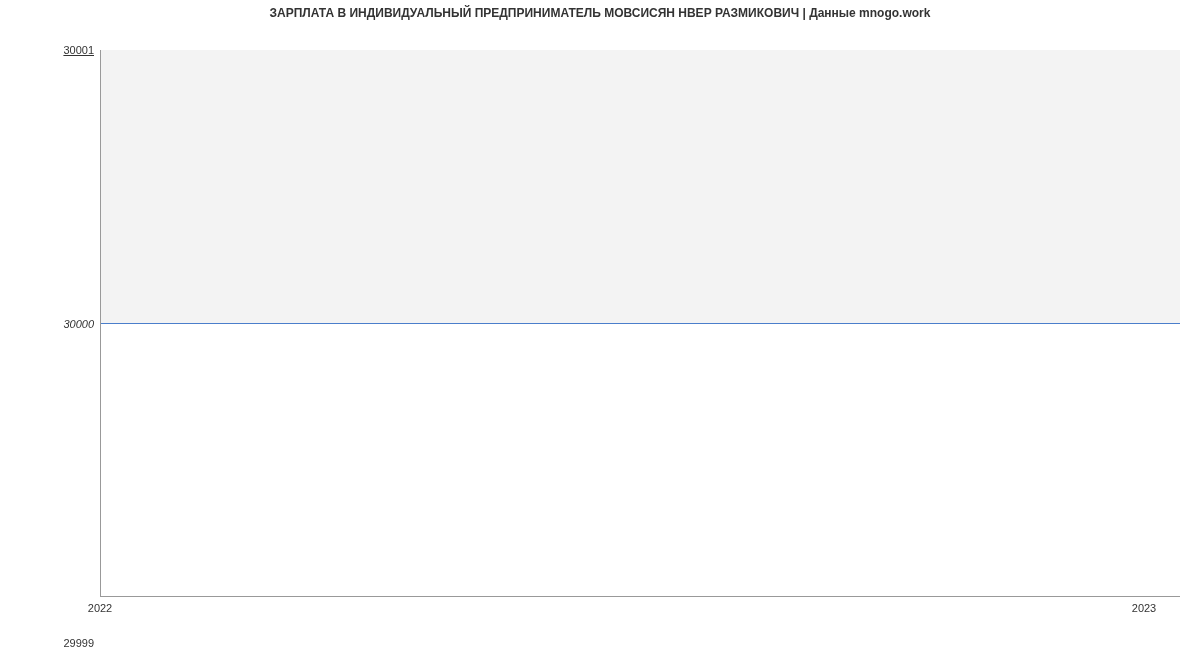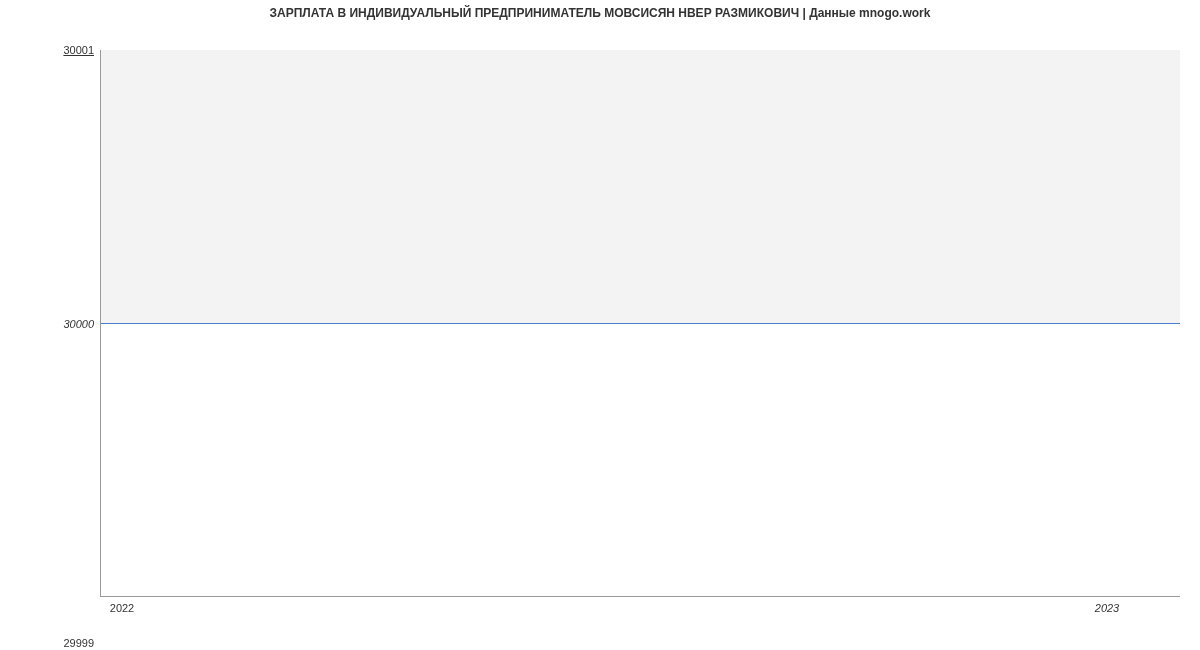--- a/index.html
+++ b/index.html
@@ -86,16 +86,16 @@
   <div class="plot-area">
     <div class="upper-half"></div>
     <div class="lower-half"></div>
     <div class="data-line"></div>
   </div>
 
   <div class="y-tick-label" style="top:50px;text-decoration:underline;">30001</div>
   <div class="y-tick-label" style="top:323.5px;font-style:italic;">30000</div>
   <div class="y-tick-label" style="top:597px;margin-top:46px;">29999</div>
 
-  <div class="x-tick-label" style="left:100px;margin-left:22px;">2022</div>
-  <div class="x-tick-label" style="left:1107px;font-style:italic;">2023</div>
+  <div class="x-tick-label" style="left:100px;">2022</div>
+  <div class="x-tick-label" style="left:1144px;">2023</div>
 
 </div>
 
 </body></html>

